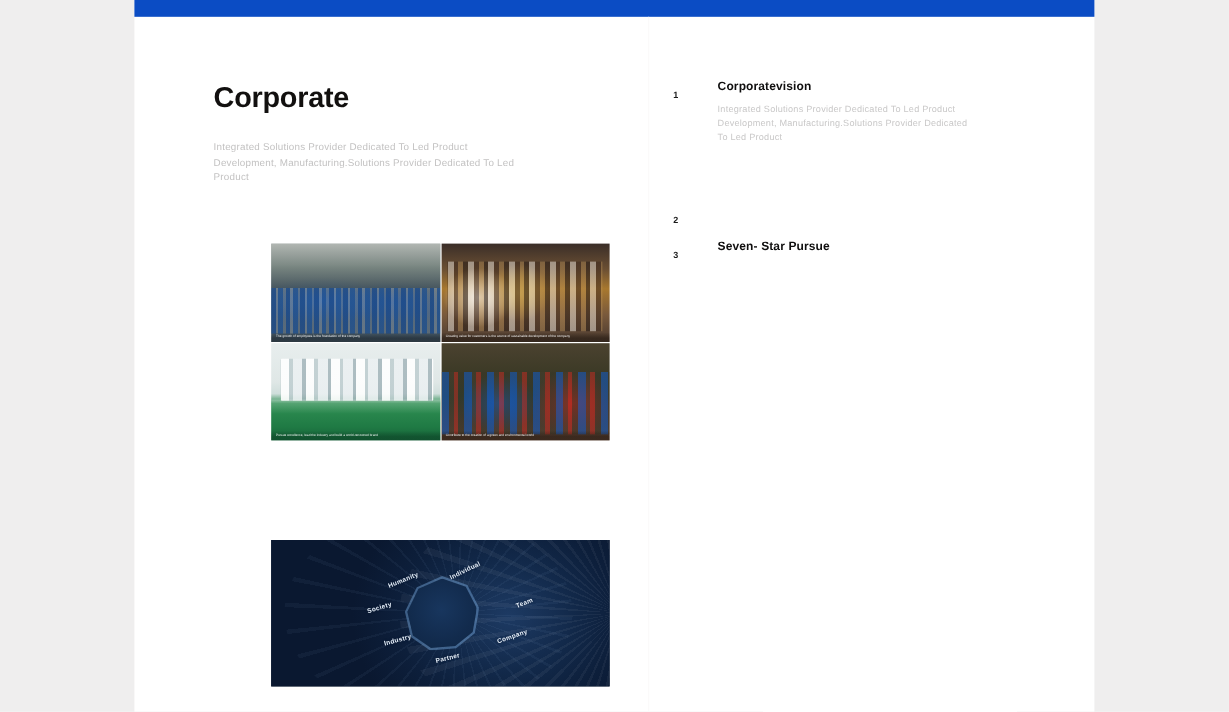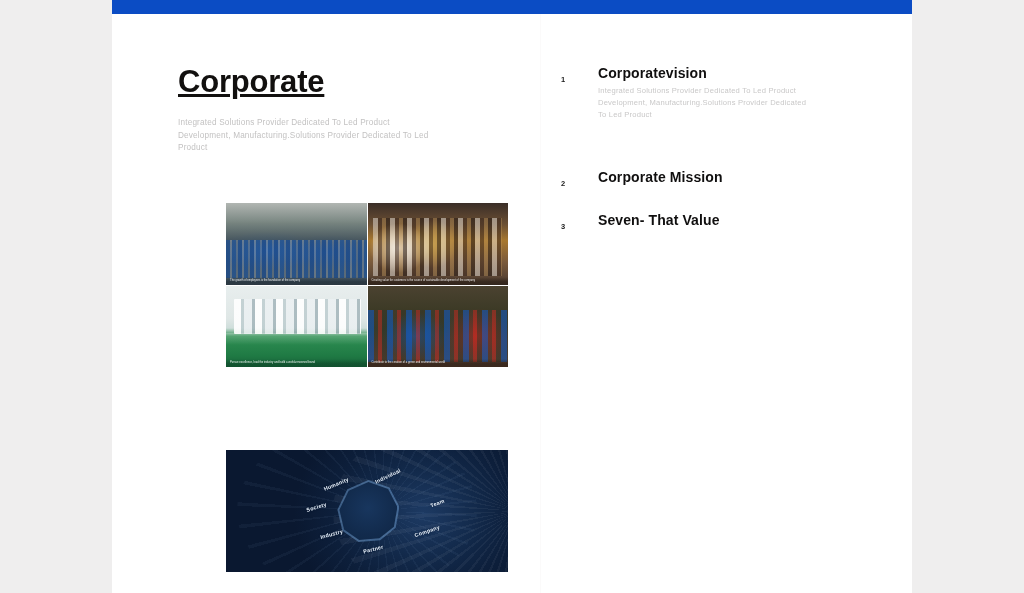--- a/index.html
+++ b/index.html
@@ -31,26 +31,25 @@
     background: #fbfafa;
   }
 
   
   .left-col {
     position: absolute;
     left: 66px; top: 66px;
     width: 300px;
   }
   .hero-title {
-    font-size: 31px;
+    font-size: 24px;
     line-height: 32px;
     font-weight: 700;
     color: #12100f;
     letter-spacing: -0.2px;
-    text-decoration: underline;
   }
   .hero-sub {
     margin-top: 19px;
     font-size: 8.2px;
     line-height: 12.5px;
     color: #c3c2c2;
     letter-spacing: 0.18px;
     max-width: 252px;
   }
 
@@ -67,21 +66,21 @@
     position: absolute;
     left: 0; top: 9px;
     width: 14px;
     font-size: 7.5px;
     font-weight: 700;
     color: #1a1a1a;
   }
   .sec-body { padding-left: 37px; }
 
   .sec-title {
-    font-size: 14px;
+    font-size: 10px;
     font-weight: 700;
     color: #100f0f;
     letter-spacing: 0.1px;
     line-height: 14px;
   }
   .sec-desc {
     margin-top: 5px;
     font-size: 7.6px;
     line-height: 12.2px;
     color: #c9c8c8;
@@ -296,30 +295,29 @@
         <div class="sec-title">Corporatevision</div>
         <div class="sec-desc">Integrated Solutions Provider Dedicated To Led Product Development, Manufacturing.Solutions Provider Dedicated To Led Product</div>
       </div>
     </div>
 
     <div class="sec-spacer-1"></div>
 
     <div class="section">
       <span class="sec-num">2</span>
       <div class="sec-body">
-        <div class="sec-title">Corporate Mission</div>
       </div>
     </div>
 
     <div class="sec-spacer-2"></div>
 
     <div class="section">
       <span class="sec-num">3</span>
       <div class="sec-body">
-        <div class="sec-title">Seven- That Value</div>
+        <div class="sec-title">Seven- Star Pursue</div>
       </div>
     </div>
 
   </div>
 
   <div class="photo-grid">
     <div class="photo ph1">
       <div class="cap">The growth of employees is the foundation of the company</div>
     </div>
     <div class="photo ph2">

